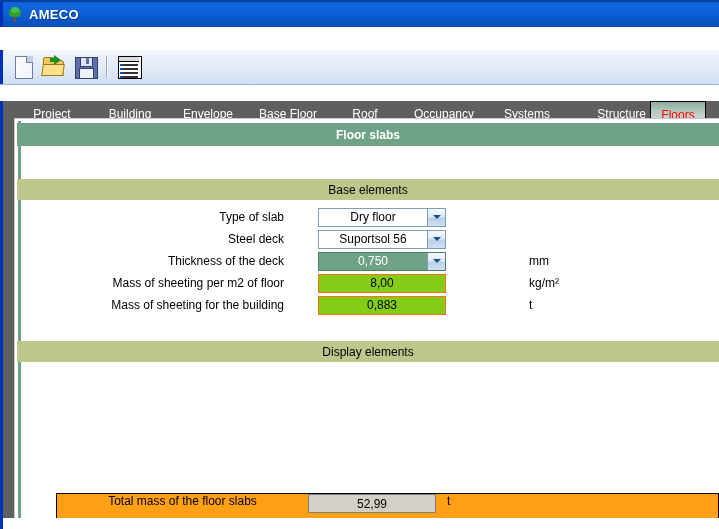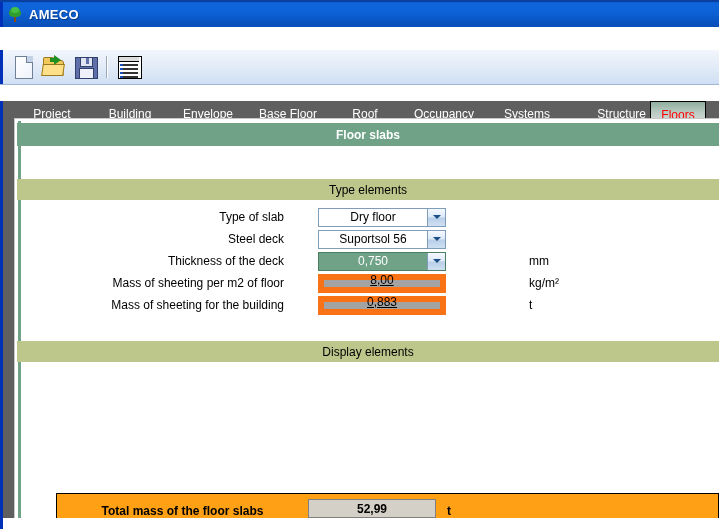--- a/index.html
+++ b/index.html
@@ -372,21 +372,21 @@
     font-size: 12px;
     color: #000;
     box-sizing: border-box;
     white-space: nowrap;
   }
   .field {
     width: 128px;
     height: 19px;
     box-sizing: border-box;
     display: flex;
-    align-items: flex-end;
+    align-items: center;
     position: relative;
     flex: none;
   }
   .combo {
     border: 1px solid #7f9db9;
     background: #ffffff;
   }
   .combo .combo-text {
     flex: 1;
     text-align: center;
@@ -412,24 +412,23 @@
   }
   .combo.selected {
     border: 1px solid #4a7f63;
   }
   .combo.selected .combo-text {
     background: #6fa287;
     color: #ffffff;
     height: 17px;
   }
   .readonly-field {
-    border: 6px solid #f97316;
-    background: #a3a3a3;
+    border: 1px solid #f97316;
+    background: #84cc16;
     justify-content: center;
-    text-decoration: underline;
   }
   .readonly-field .ro-text {
     font-size: 12px;
     color: #000;
     text-align: center;
     width: 100%;
   }
   .unit {
     font-size: 12px;
     color: #000;
@@ -441,22 +440,21 @@
   
   #total-bar {
     position: absolute;
     left: 56px; top: 493px;
     width: 663px;
     height: 26px;
     background: #ffa015;
     border: 1px solid #000000;
     box-sizing: border-box;
     display: flex;
-    align-items: flex-end;
-    font-weight: bold;
+    align-items: flex-start;
   }
   #total-bar .total-label {
     width: 251px;
     text-align: center;
     font-size: 12px;
     color: #000;
     box-sizing: border-box;
   }
   #total-bar .total-field {
     width: 128px;
@@ -571,21 +569,21 @@
   <div id="content-frame">
     <div class="blue-rail"></div>
     <div class="gray-rail"></div>
     <div id="panel-outer">
       <div id="panel-inner"></div>
     </div>
   </div>
 
   <div id="section-title">Floor slabs</div>
 
-  <div class="group-band" id="band-steel">Type elements</div>
+  <div class="group-band" id="band-steel">Base elements</div>
 
   <div class="form-row" style="top:206px;">
     <div class="row-label">Type of slab</div>
     <div class="field combo">
       <div class="combo-text">Dry floor</div>
       <div class="combo-arrow">
           <span class="chev"></span>
         </div>
     </div>
   </div>

